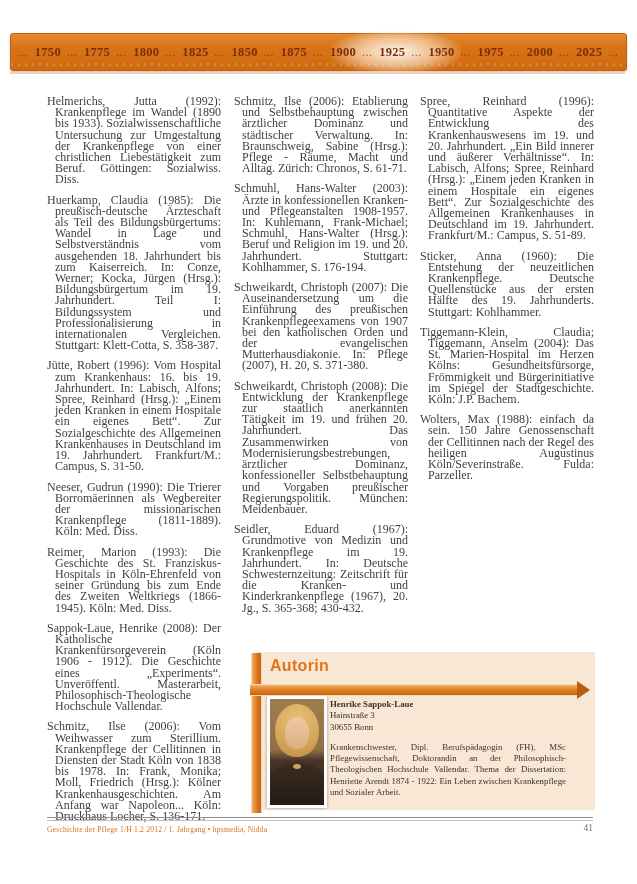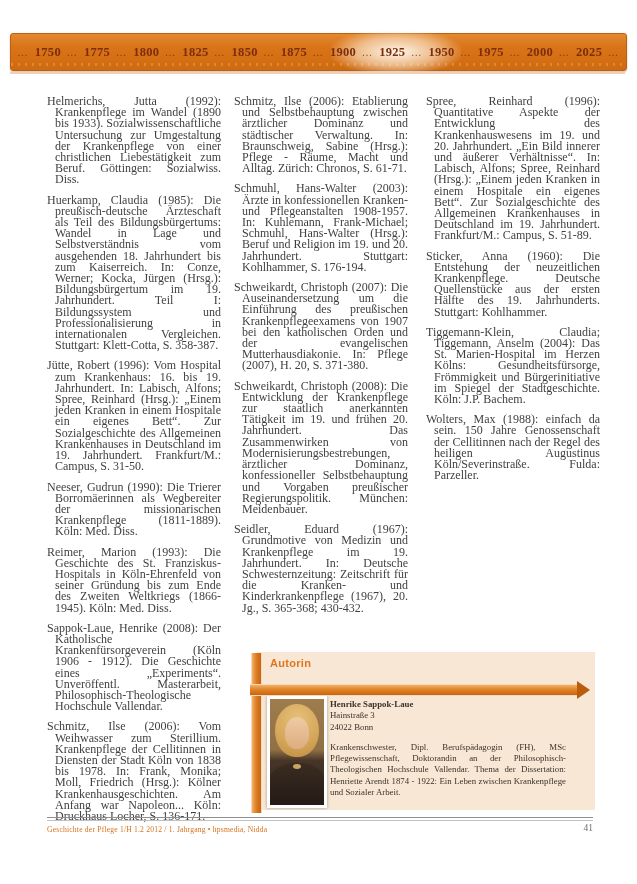--- a/index.html
+++ b/index.html
@@ -41,32 +41,32 @@
 
   
   .col{
     position:absolute;top:96px;width:174px;
     font-size:12px;line-height:11.2px;
     text-align:justify;
     hyphens:auto;-webkit-hyphens:auto;
   }
   .col-1{left:47px;}
   .col-2{left:234px;}
-  .col-3{left:420px;margin-left:6px;}
+  .col-3{left:420px;}
   .ref{padding-left:8px;text-indent:-8px;margin:0 0 9px 0;}
 
   
   .author-box{
     position:absolute;left:257px;top:652px;width:338px;height:158px;
     background:#f8e7d5;
   }
   .ab-title{
     position:absolute;left:13px;top:5px;
     font-family:"Liberation Sans", sans-serif;
-    font-size:11px;font-weight:700;color:#e0761b;letter-spacing:.3px;
+    font-size:16px;font-weight:700;color:#e0761b;letter-spacing:.3px;
   }
   .hbar{
     position:absolute;left:250px;top:684px;width:327px;height:10px;
     background:linear-gradient(180deg,#f3b066 0%,#e08428 45%,#c96410 100%);
     border-top:1px solid #f6d9bd;border-bottom:1px solid #f6d9bd;
   }
   .hbar-tip{
     position:absolute;right:-13px;top:-4px;
     width:0;height:0;
     border-left:13px solid #b95c0e;
@@ -189,21 +189,21 @@
     <div class="ab-title">Autorin</div>
     <div class="ab-photo">
       <div class="hair"></div>
       <div class="face"></div>
       <div class="jacket"></div>
       <div class="necklace"></div>
     </div>
     <div class="ab-text">
       <div class="ab-name">Henrike Sappok-Laue</div>
       <div>Hainstraße 3</div>
-      <div>24022 Bonn</div>
+      <div>30655 Bonn</div>
       <p class="ab-bio">Krankenschwester, Dipl. Berufspädagogin (FH), MSc Pflegewissenschaft, Doktorandin an der Philosophisch-Theologischen Hochschule Vallendar. Thema der Dissertation: Henriette Arendt 1874 - 1922: Ein Leben zwischen Krankenpflege und Sozialer Arbeit.</p>
     </div>
   </div>
   <div class="vbar"></div>
   <div class="hbar">
     <span class="hbar-tip"></span>
   </div>
 
   <div class="footer-rule"></div>
   <div class="footer-left">Geschichte der Pflege 1/H 1.2 2012 / 1. Jahrgang • hpsmedia, Nidda</div>

